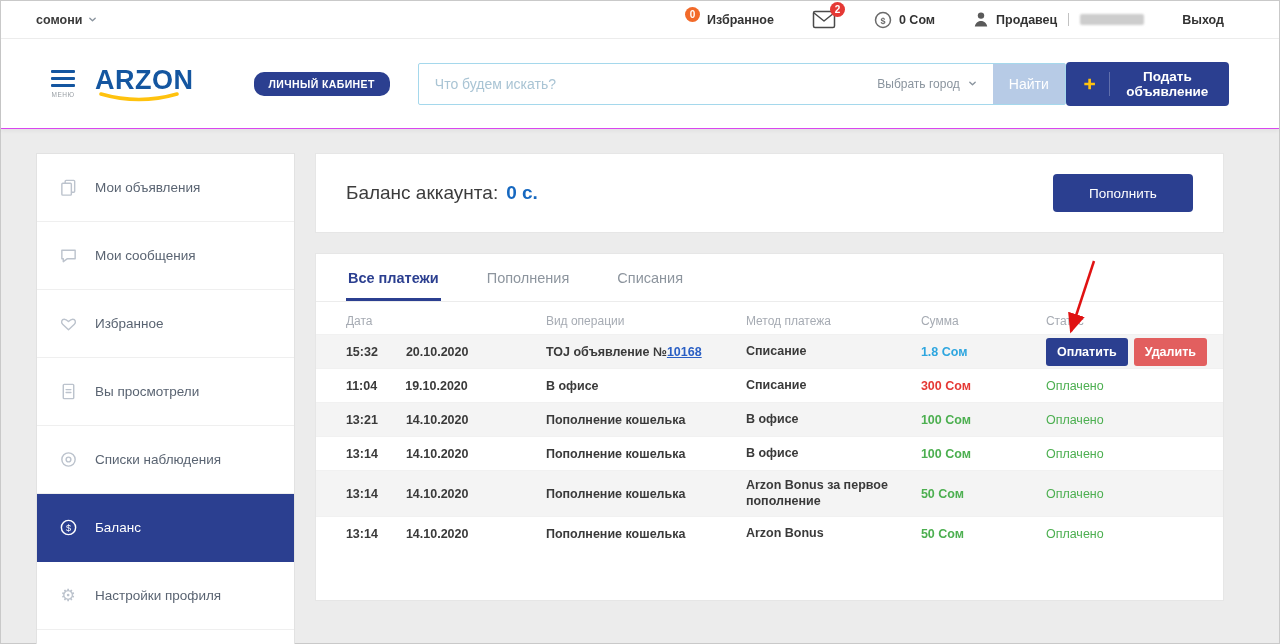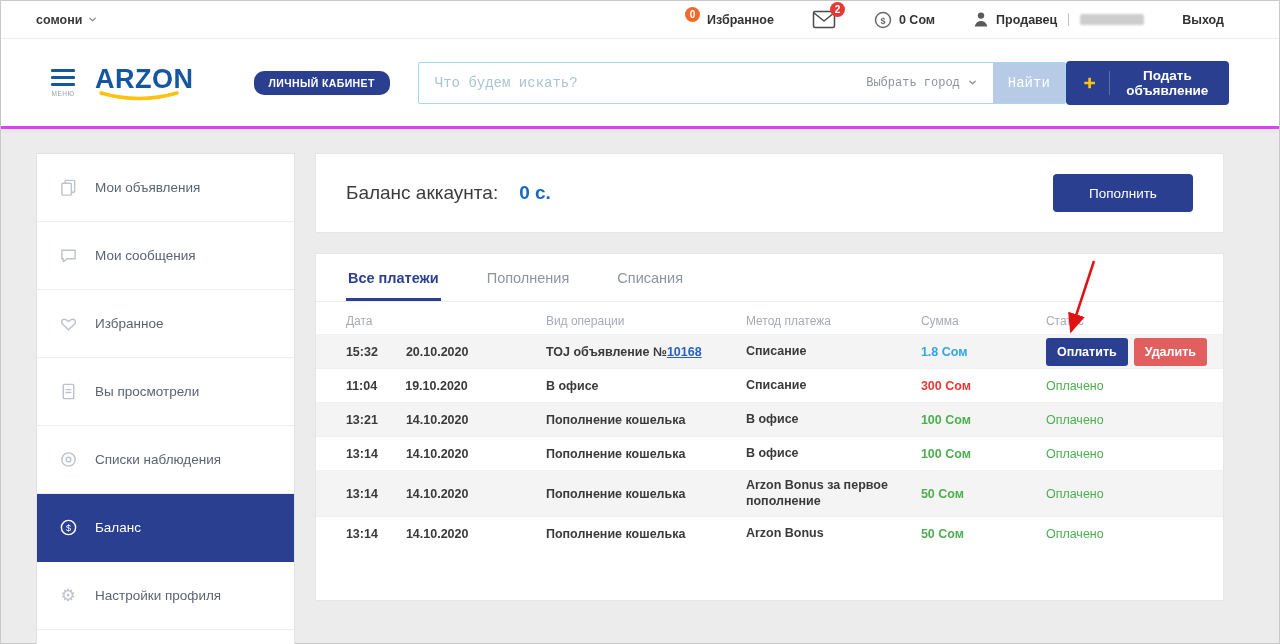--- a/index.html
+++ b/index.html
@@ -14,29 +14,29 @@
   .topbar-right { margin-left:auto; display:flex; align-items:center; gap:38px; }
   .tb-item { display:flex; align-items:center; gap:7px; font-size:12.5px; font-weight:700; color:#333; cursor:pointer; }
   .badge { min-width:15px; height:15px; padding:0 3px; border-radius:8px; color:#fff; font-size:10px; font-weight:700; display:flex; align-items:center; justify-content:center; }
   .badge.orange { background:#f26a2a; transform:translateY(-5px); }
   .mailwrap { position:relative; display:flex; }
   .mailwrap .badge { position:absolute; top:-8px; right:-9px; background:#e53935; }
   .vdiv { width:1px; height:13px; background:#c2c2c2; margin:0 4px; }
   .redacted { width:64px; height:11px; background:#cdcdcd; border-radius:2px; filter:blur(1.3px); }
 
   
-  .mainheader { height:90px; background:#fff; display:flex; align-items:center; padding:0 55px 0 50px; border-bottom:3px solid #d946ef; box-shadow:0 2px 4px rgba(0,0,0,.05); }
+  .mainheader { height:90px; background:#fff; display:flex; align-items:center; padding:0 55px 0 50px; border-bottom:1px solid #d946ef; box-shadow:0 2px 4px rgba(0,0,0,.05); }
   .burger { display:flex; flex-direction:column; align-items:center; margin-right:20px; cursor:pointer; }
   .burger .bar { width:24px; height:3.5px; background:#1456a0; border-radius:1px; margin-bottom:3.5px; }
   .menu-label { font-size:6.5px; color:#9aa0a6; letter-spacing:.5px; }
   .logo { position:relative; margin-right:24px; cursor:pointer; padding-bottom:6px; }
   .logo .word { font-size:27px; font-weight:800; color:#1456a0; letter-spacing:.5px; }
   .logo svg { position:absolute; left:3px; bottom:-2px; }
   .cabinet { background:#2b3f90; color:#fff; font-size:10.5px; font-weight:700; padding:6px 15px; border-radius:10px; letter-spacing:.4px; margin-right:28px; cursor:pointer; white-space:nowrap;margin-left:36px; }
-  .searchbar { flex:0 0 648px; height:42px; border:1px solid #a5d8ec; border-radius:2px; background:#fff; display:flex; align-items:stretch;font-family:Liberation Mono, monospace; }
+  .searchbar { flex:0 0 648px; height:42px; border:1px solid #a5d8ec; border-radius:2px; background:#fff; display:flex; align-items:stretch; }
   .searchbar input { flex:1; border:none; outline:none; padding:0 16px; font-size:14px; color:#333; font-family:inherit; background:transparent; }
   .searchbar input::placeholder { color:#a9c4d4; }
   .city { display:flex; align-items:center; gap:8px; color:#8a949e; font-size:12px; padding:0 16px; cursor:pointer; white-space:nowrap; }
   .find-btn { width:72px; background:#b7cbe6; color:#fff; font-size:14px; border:none; font-family:inherit; cursor:pointer; }
   .post-btn { margin-left:auto; height:44px; background:#2b3f90; border:none; border-radius:4px; display:flex; align-items:center; padding:0 17px; gap:13px; cursor:pointer; }
   .post-btn .pdiv { width:1px; height:24px; background:rgba(255,255,255,.25); }
   .post-btn .label { color:#fff; font-size:13.5px; font-weight:700; }
 
   
   .content { display:flex; align-items:flex-start; padding:24px 55px 0 35px; gap:20px; }
@@ -44,21 +44,21 @@
   .sidebar { width:280px; background:#fff; border:1px solid #e2e2e2; }
   .side-item { height:68px; display:flex; align-items:center; gap:16px; padding:0 20px; border-bottom:1px solid #efefef; color:#5a6472; font-size:13.5px; cursor:pointer; }
   .side-item:last-child { border-bottom:none; }
   .side-item .icon { width:22px; display:flex; justify-content:center; align-items:center; color:#bcc3cd; font-size:17px; line-height:1; }
   .side-item.active { background:#2b3f90; color:#fff; border-color:#2b3f90; }
   .side-item.active .icon { color:#fff; }
 
   .main { flex:1; display:flex; flex-direction:column; gap:20px; }
   .balance-card { background:#fff; height:80px; display:flex; align-items:center; padding:0 30px; border:1px solid #e6e6e6; }
   .balance-label { font-size:19px; color:#3c3c3c; }
-  .balance-value { font-size:19px; font-weight:700; color:#1668c0; margin-left:21px; }
+  .balance-value { font-size:19px; font-weight:700; color:#1668c0; margin-left:8px; }
   .topup-btn { margin-left:auto; width:140px; height:38px; background:#2b3f90; color:#fff; border:none; border-radius:4px; font-size:13.5px; font-family:inherit; cursor:pointer; }
 
   .payments-card { background:#fff; border:1px solid #e6e6e6; min-height:348px; padding-bottom:40px; }
   .tabs { display:flex; gap:44px; padding:0 30px; border-bottom:1px solid #ececec; }
   .tab { padding:16px 2px 12px; font-size:14.5px; color:#8d959e; cursor:pointer; border-bottom:3px solid transparent; }
   .tab.active { color:#2b3f90; font-weight:700; border-bottom-color:#2b3f90; }
 
   .thead, .trow { display:grid; grid-template-columns:200px 200px 175px 125px 1fr; align-items:center; padding:0 16px 0 30px; }
   .thead { height:32px; font-size:12px; color:#a6abb3; padding-top:6px; }
   .trow { min-height:34px; font-size:12.5px; color:#3a3a3a; font-weight:700; border-top:1px solid #f1f1f1; }

